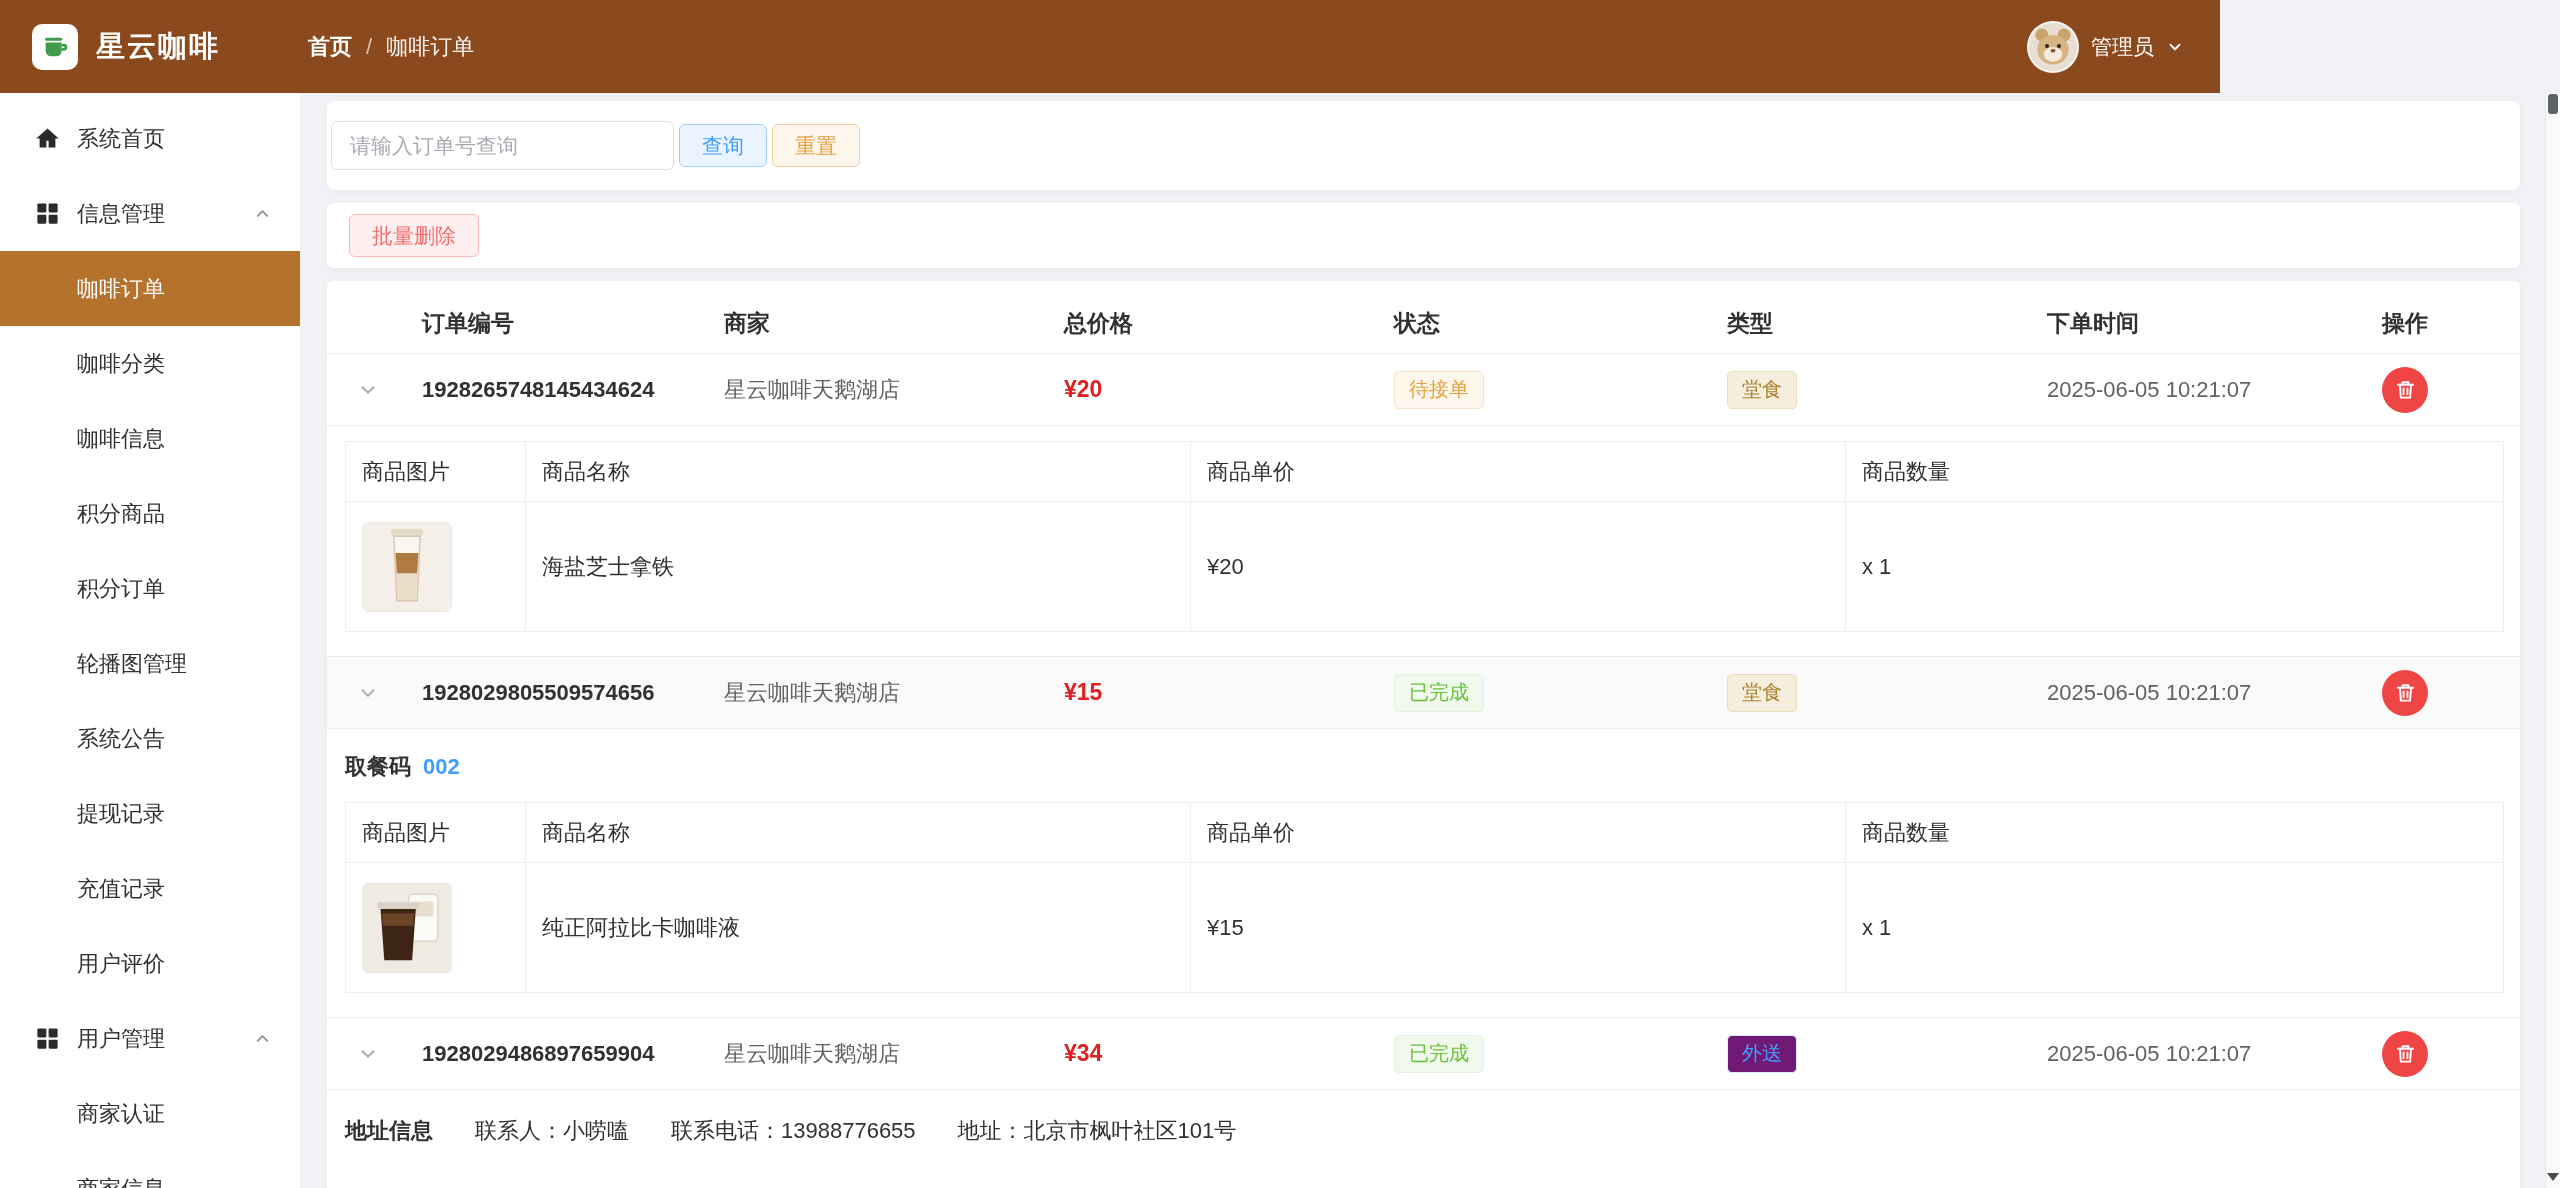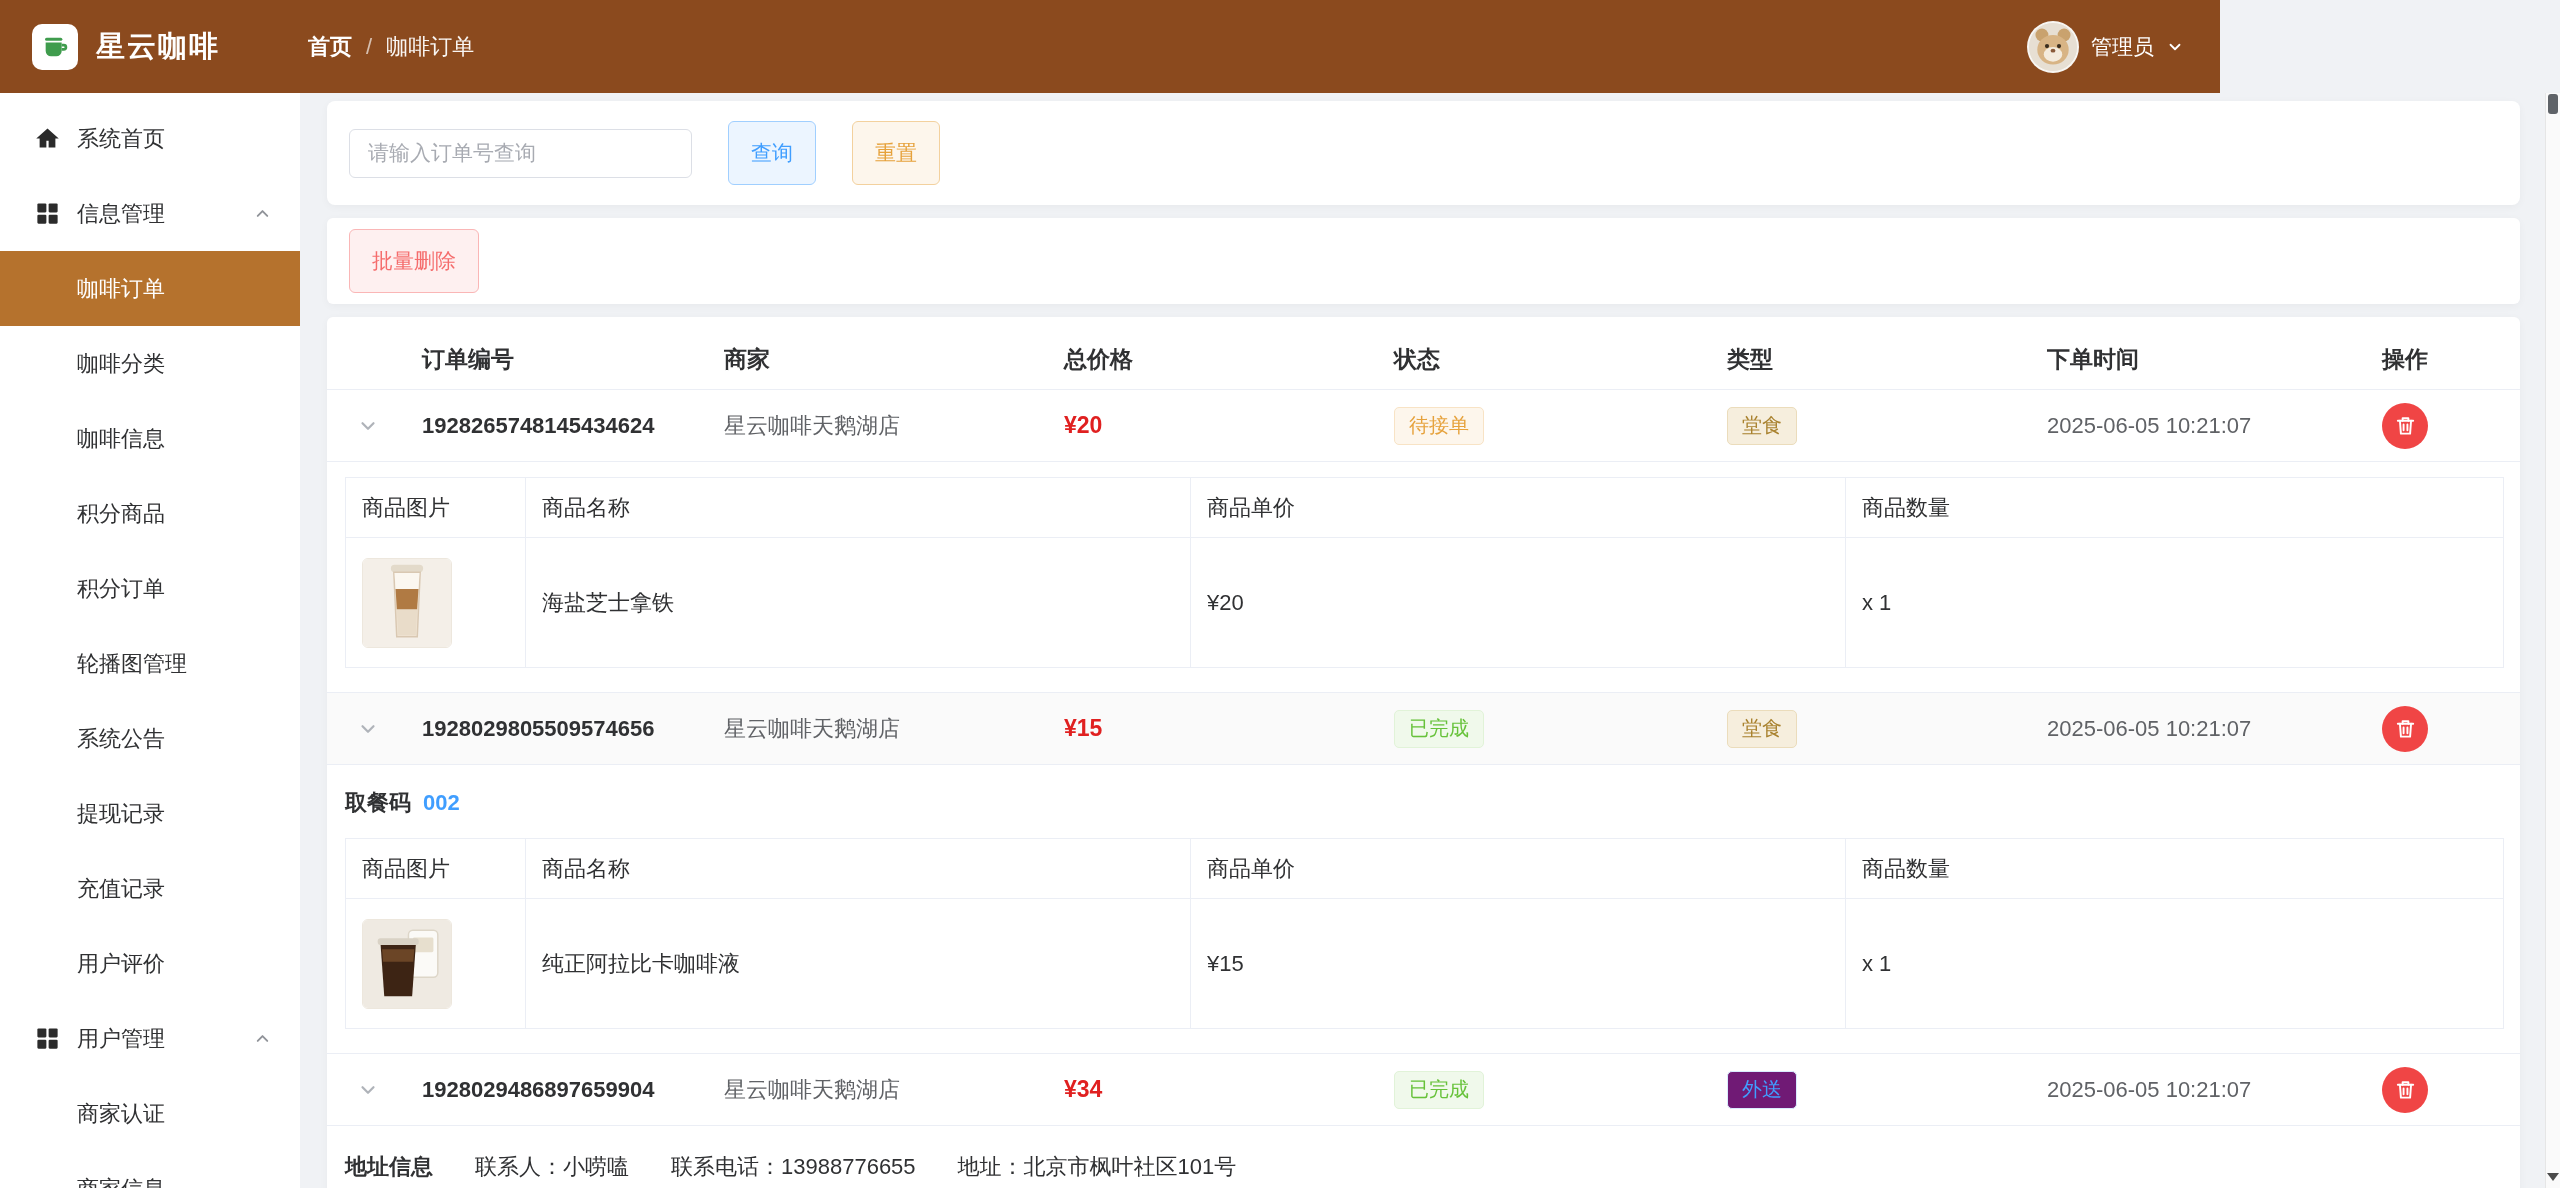--- a/index.html
+++ b/index.html
@@ -34,26 +34,26 @@
   .mi-icon { width:27px; height:27px; margin-right:16px; color:#2b2b2b; flex:none; }
   .mi-chev { margin-left:auto; width:19px; height:19px; color:#909399; }
   .sub-item { height:75px; display:flex; align-items:center; padding-left:77px;
     font-size:22px; color:#303133; cursor:pointer; }
   .sub-item.active { background:#B5722D; color:#fff; }
 
   
   .main { position:absolute; left:300px; top:93px; right:0; bottom:0;
     padding:8px 40px 0 27px; overflow:hidden; }
   .card { background:#fff; border-radius:6px; box-shadow:0 2px 8px rgba(0,0,0,.04); }
-  .search-card { display:flex; align-items:center; gap:36px; padding:20px 22px;border-radius:8px; }
+  .search-card { display:flex; align-items:center; gap:5px; padding:20px 4px;border-radius:8px; }
   .search-input { width:343px; height:49px; border:1px solid #DCDFE6; border-radius:6px;
     padding:0 18px; font-size:21px; color:#606266; outline:none;
     font-family:"Liberation Sans","DejaVu Sans",sans-serif; }
   .search-input::placeholder { color:#A8ABB2; }
-  .btn { height:64px; padding:0 22px; border-radius:6px; font-size:21px; cursor:pointer;
+  .btn { height:43px; padding:0 22px; border-radius:6px; font-size:21px; cursor:pointer;
     font-family:"Liberation Sans","DejaVu Sans",sans-serif; }
   .btn-blue { background:#ECF5FF; border:1px solid #A0CFFF; color:#409EFF; }
   .btn-orange { background:#FDF6EC; border:1px solid #F3D19E; color:#E6A23C; }
   .btn-red { background:#FEF0F0; border:1px solid #FAB6B6; color:#F56C6C; }
   .toolbar-card { margin-top:13px; padding:11px 22px; }
   .table-card { margin-top:13px; padding:13px 0 0; }
 
   .t-head, .order-row { display:grid;
     grid-template-columns:77px 302px 340px 330px 333px 320px 335px 1fr;
     align-items:center; padding:0 18px; }

